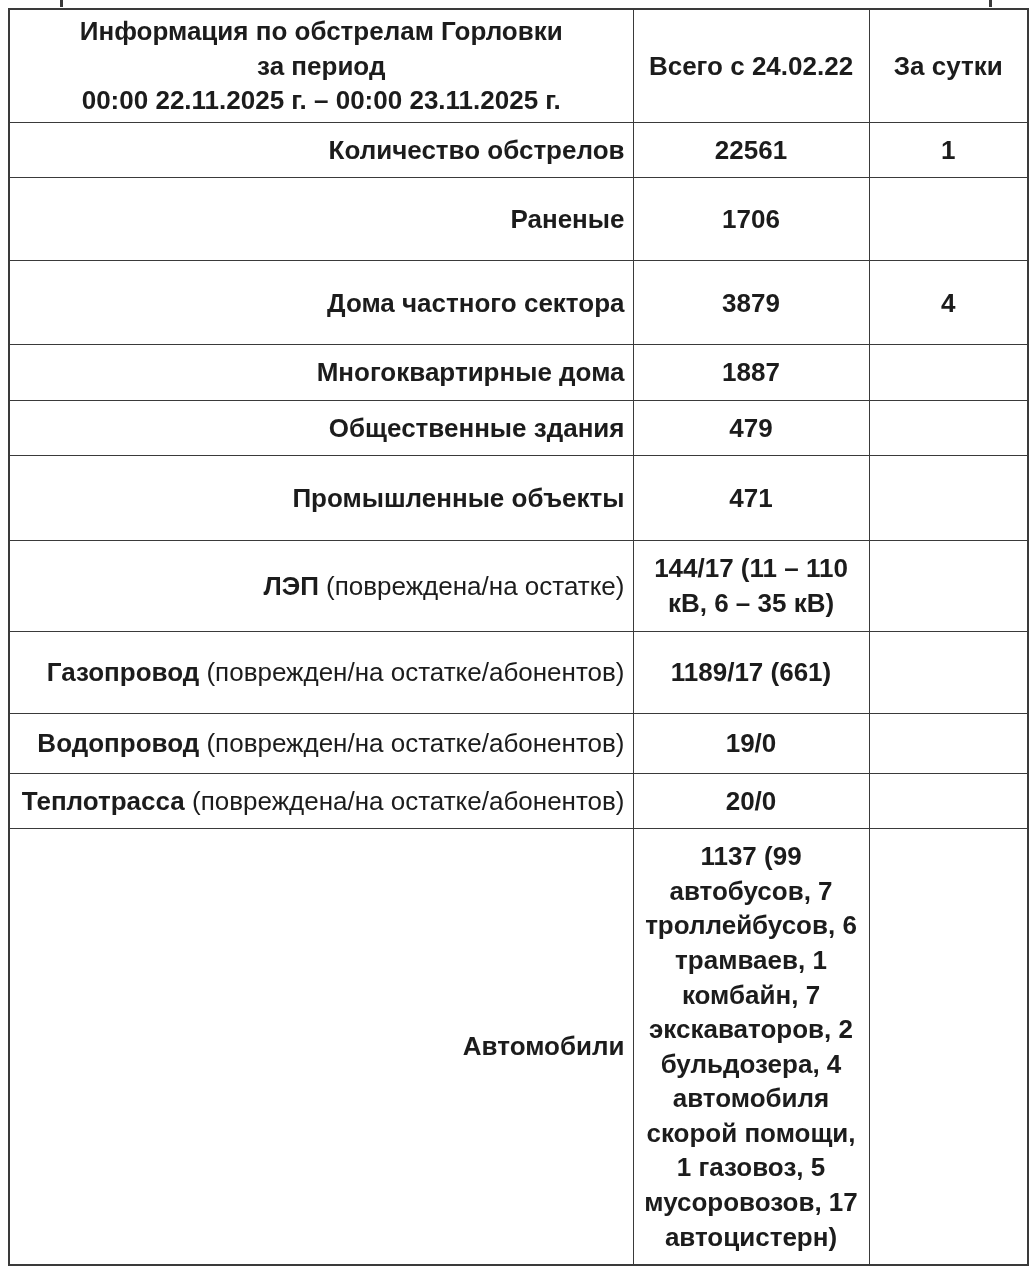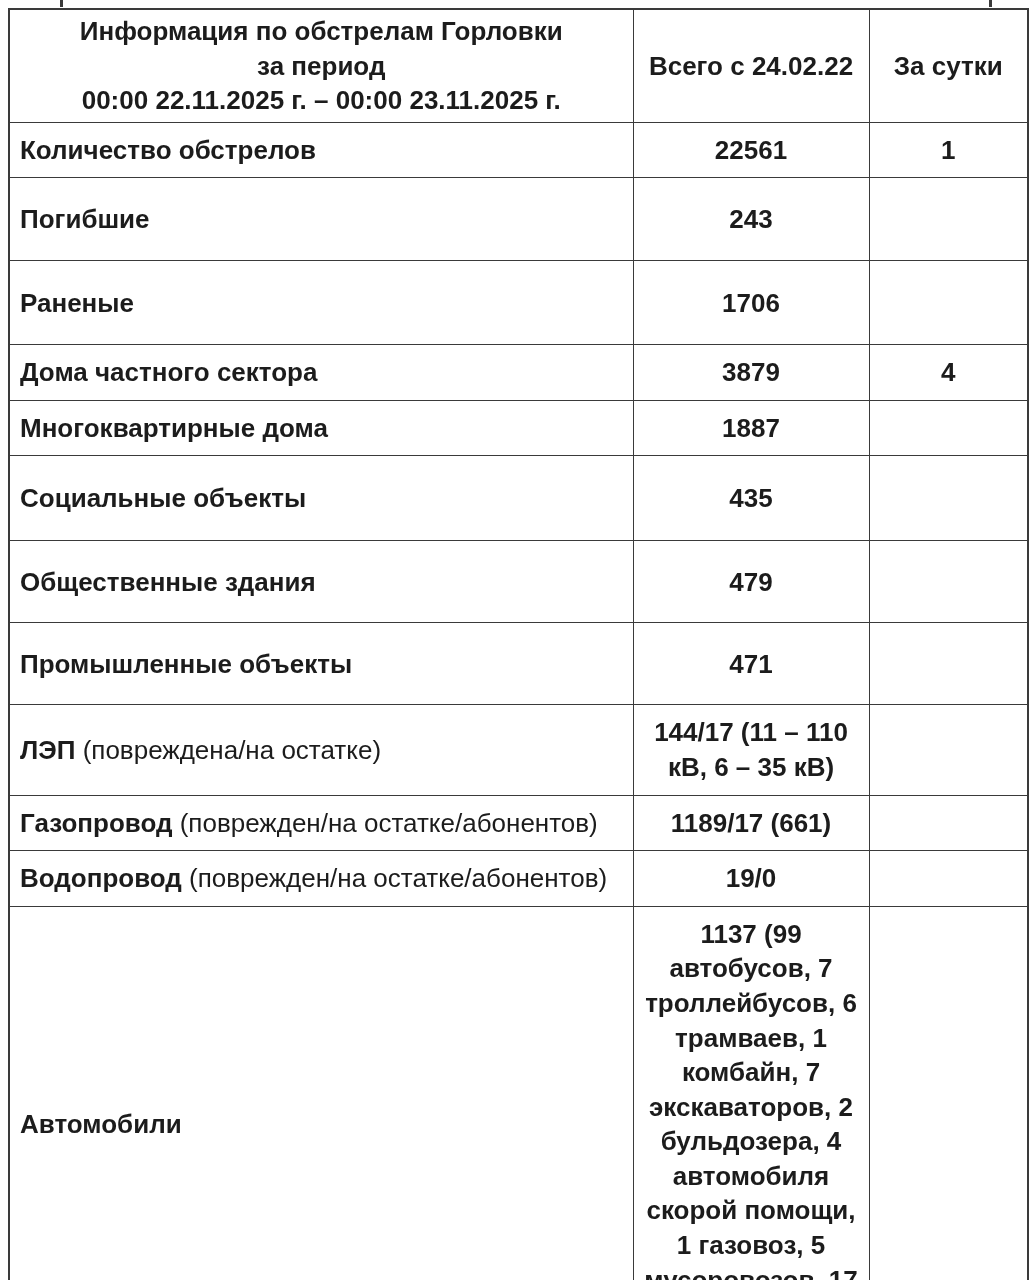--- a/index.html
+++ b/index.html
@@ -47,21 +47,21 @@
 
   thead tr { height: 109px; }
   thead th {
     font-weight: 700;
     text-align: center;
     padding: 4px 8px;
   }
   .title-line { display: block; }
 
   tbody td.cell-label {
-    text-align: left;
+    text-align: right;
     padding: 3px 8px 3px 10px;
   }
   tbody td.cell-total,
   tbody td.cell-daily {
     text-align: center;
     padding: 10px 8px;
     font-weight: 700;
   }
   .row-label { font-weight: 700; }
   .row-note  { font-weight: 400; }
@@ -108,27 +108,20 @@
   </thead>
   <tbody id="table-body">
   <tr>
     <td class="cell-label">
       <span class="row-label">Количество обстрелов</span><span class="row-note"></span>
     </td>
     <td class="cell-total">22561</td>
     <td class="cell-daily">1</td>
   </tr>
 
-  <tr>
-    <td class="cell-label">
-      <span class="row-label">Погибшие</span><span class="row-note"></span>
-    </td>
-    <td class="cell-total">243</td>
-    <td class="cell-daily"></td>
-  </tr>
 
   <tr>
     <td class="cell-label">
       <span class="row-label">Раненые</span><span class="row-note"></span>
     </td>
     <td class="cell-total">1706</td>
     <td class="cell-daily"></td>
   </tr>
 
   <tr>
@@ -140,27 +133,20 @@
   </tr>
 
   <tr>
     <td class="cell-label">
       <span class="row-label">Многоквартирные дома</span><span class="row-note"></span>
     </td>
     <td class="cell-total">1887</td>
     <td class="cell-daily"></td>
   </tr>
 
-  <tr>
-    <td class="cell-label">
-      <span class="row-label">Социальные объекты</span><span class="row-note"></span>
-    </td>
-    <td class="cell-total">435</td>
-    <td class="cell-daily"></td>
-  </tr>
 
   <tr>
     <td class="cell-label">
       <span class="row-label">Общественные здания</span><span class="row-note"></span>
     </td>
     <td class="cell-total">479</td>
     <td class="cell-daily"></td>
   </tr>
 
   <tr>
@@ -188,20 +174,27 @@
   </tr>
 
   <tr>
     <td class="cell-label">
       <span class="row-label">Водопровод</span><span class="row-note"> (поврежден/на остатке/абонентов)</span>
     </td>
     <td class="cell-total">19/0</td>
     <td class="cell-daily"></td>
   </tr>
 
+  <tr>
+    <td class="cell-label">
+      <span class="row-label">Теплотрасса</span><span class="row-note"> (повреждена/на остатке/абонентов)</span>
+    </td>
+    <td class="cell-total">20/0</td>
+    <td class="cell-daily"></td>
+  </tr>
 
 
 
   <tr>
     <td class="cell-label">
       <span class="row-label">Автомобили</span><span class="row-note"></span>
     </td>
     <td class="cell-total">1137 (99 автобусов, 7 троллейбусов, 6 трамваев, 1 комбайн, 7 экскаваторов, 2 бульдозера, 4 автомобиля скорой помощи, 1 газовоз, 5 мусоровозов, 17 автоцистерн)</td>
     <td class="cell-daily"></td>
   </tr>

